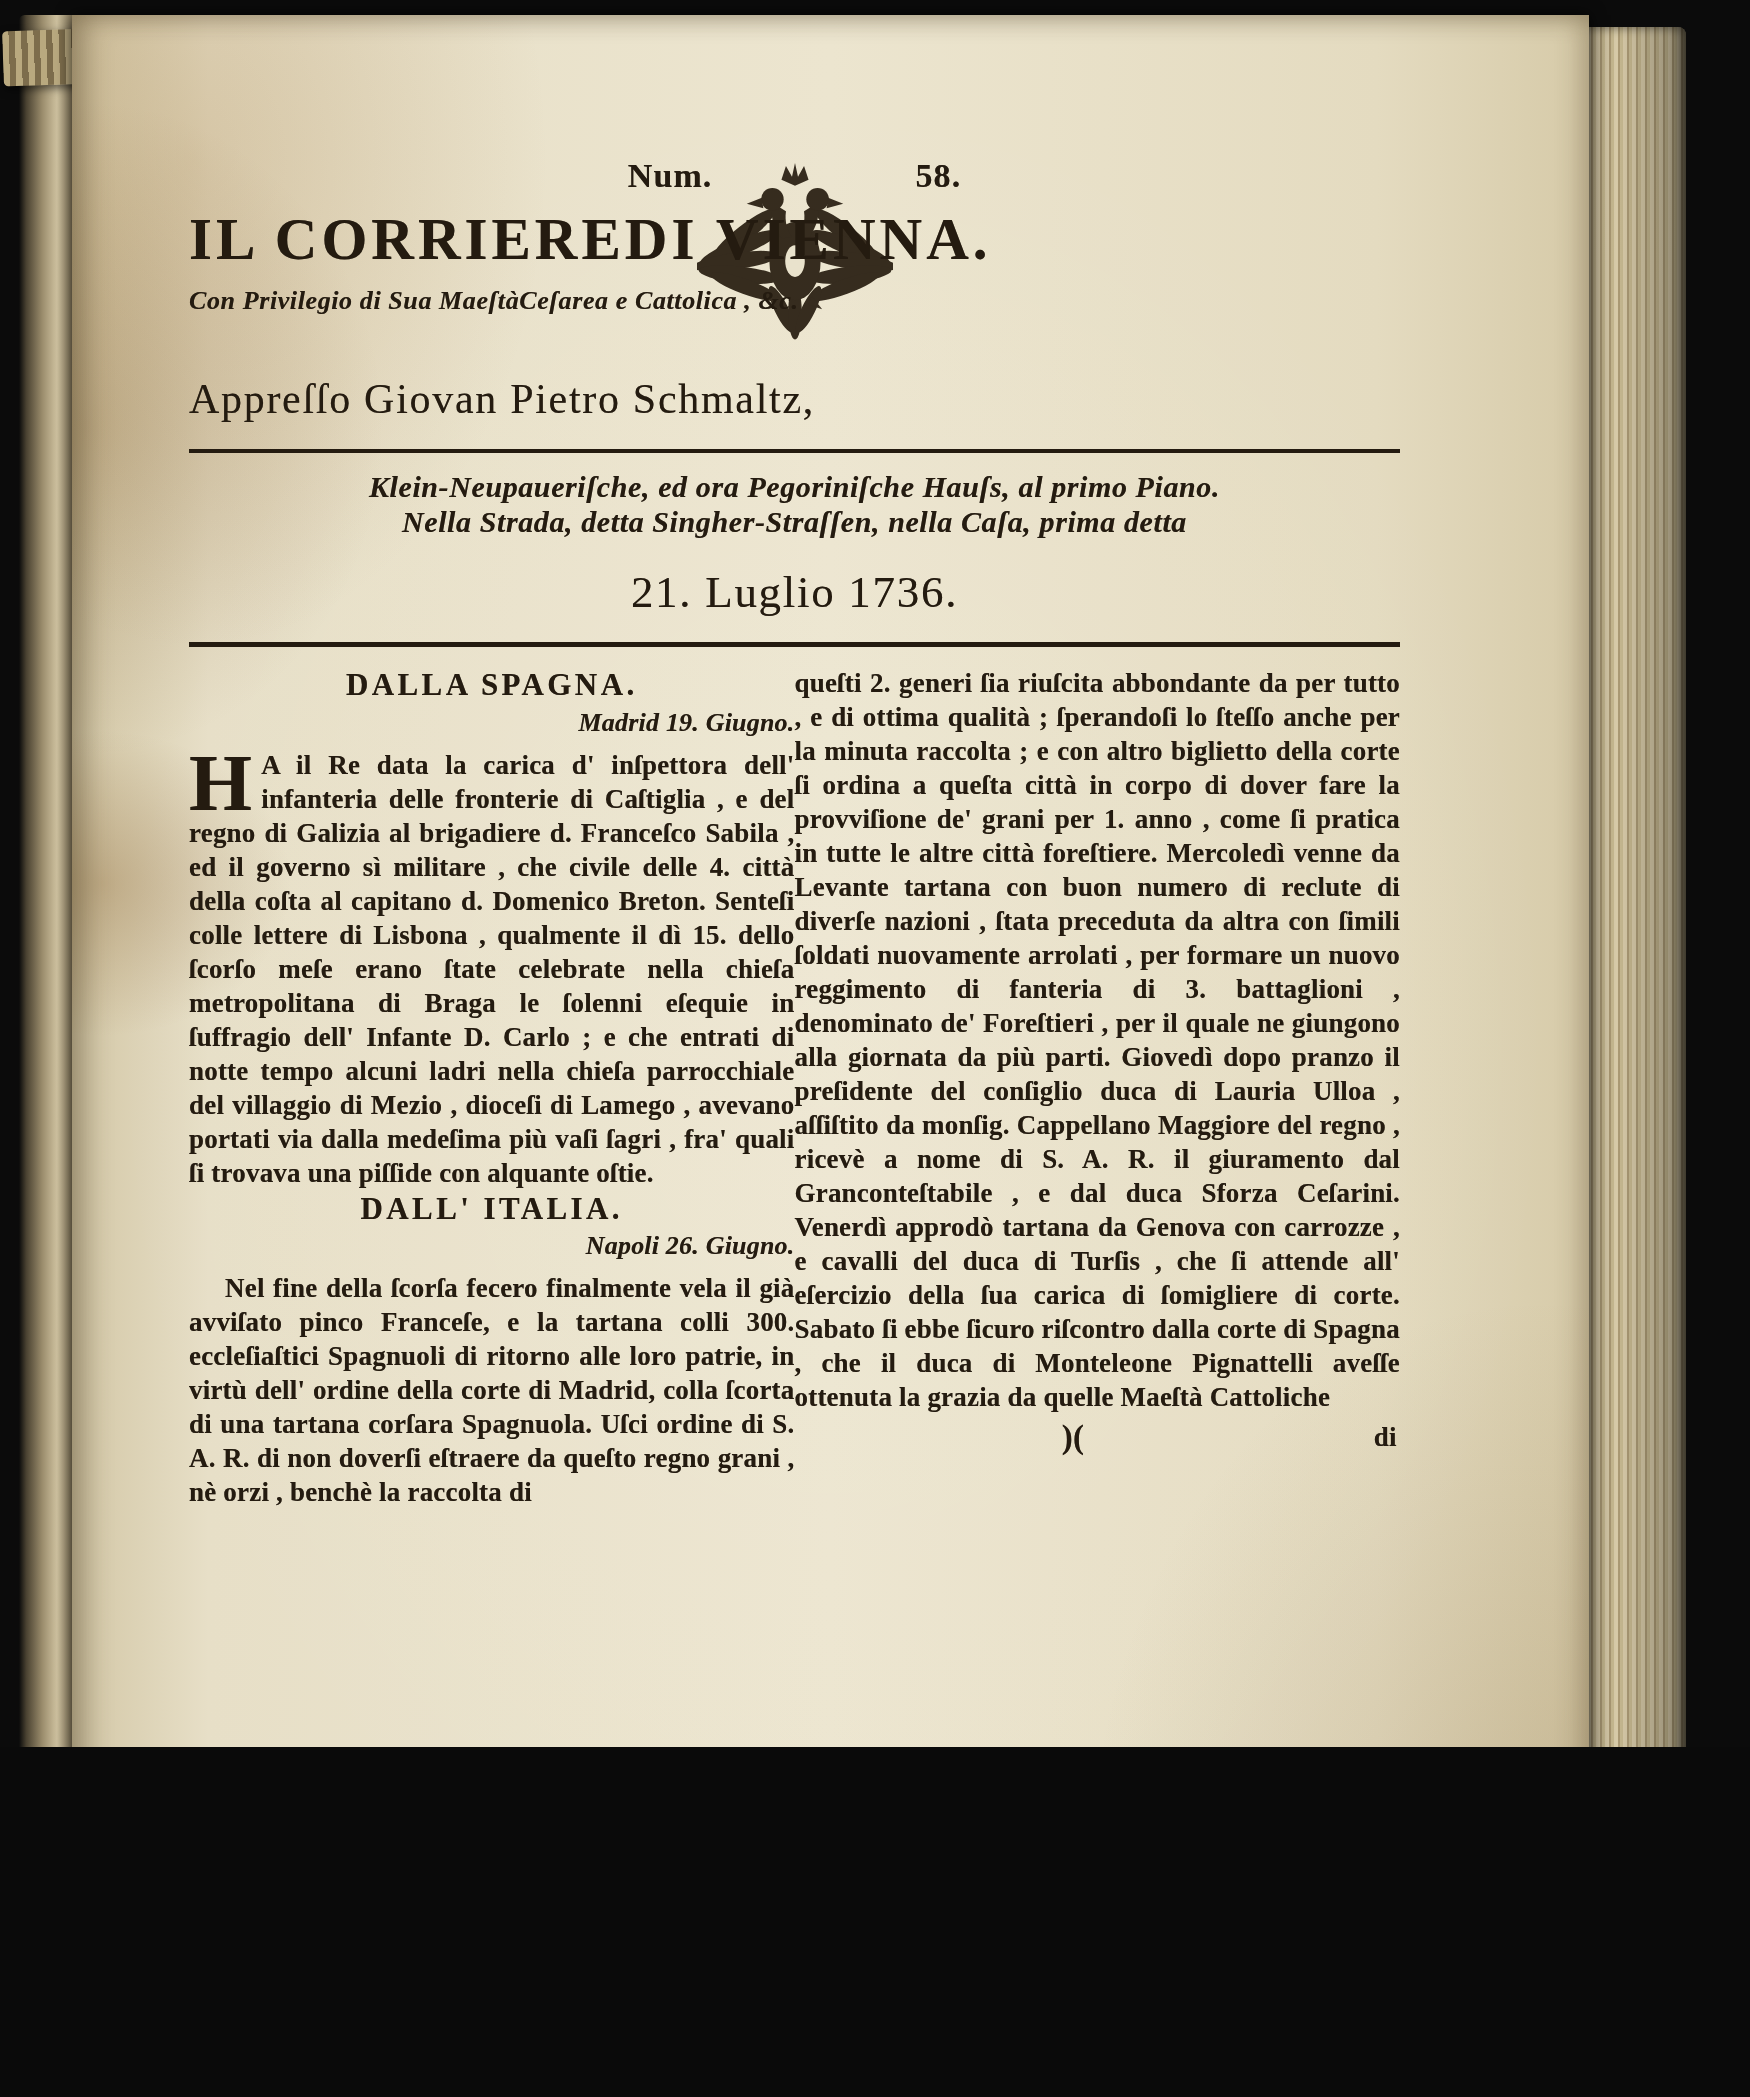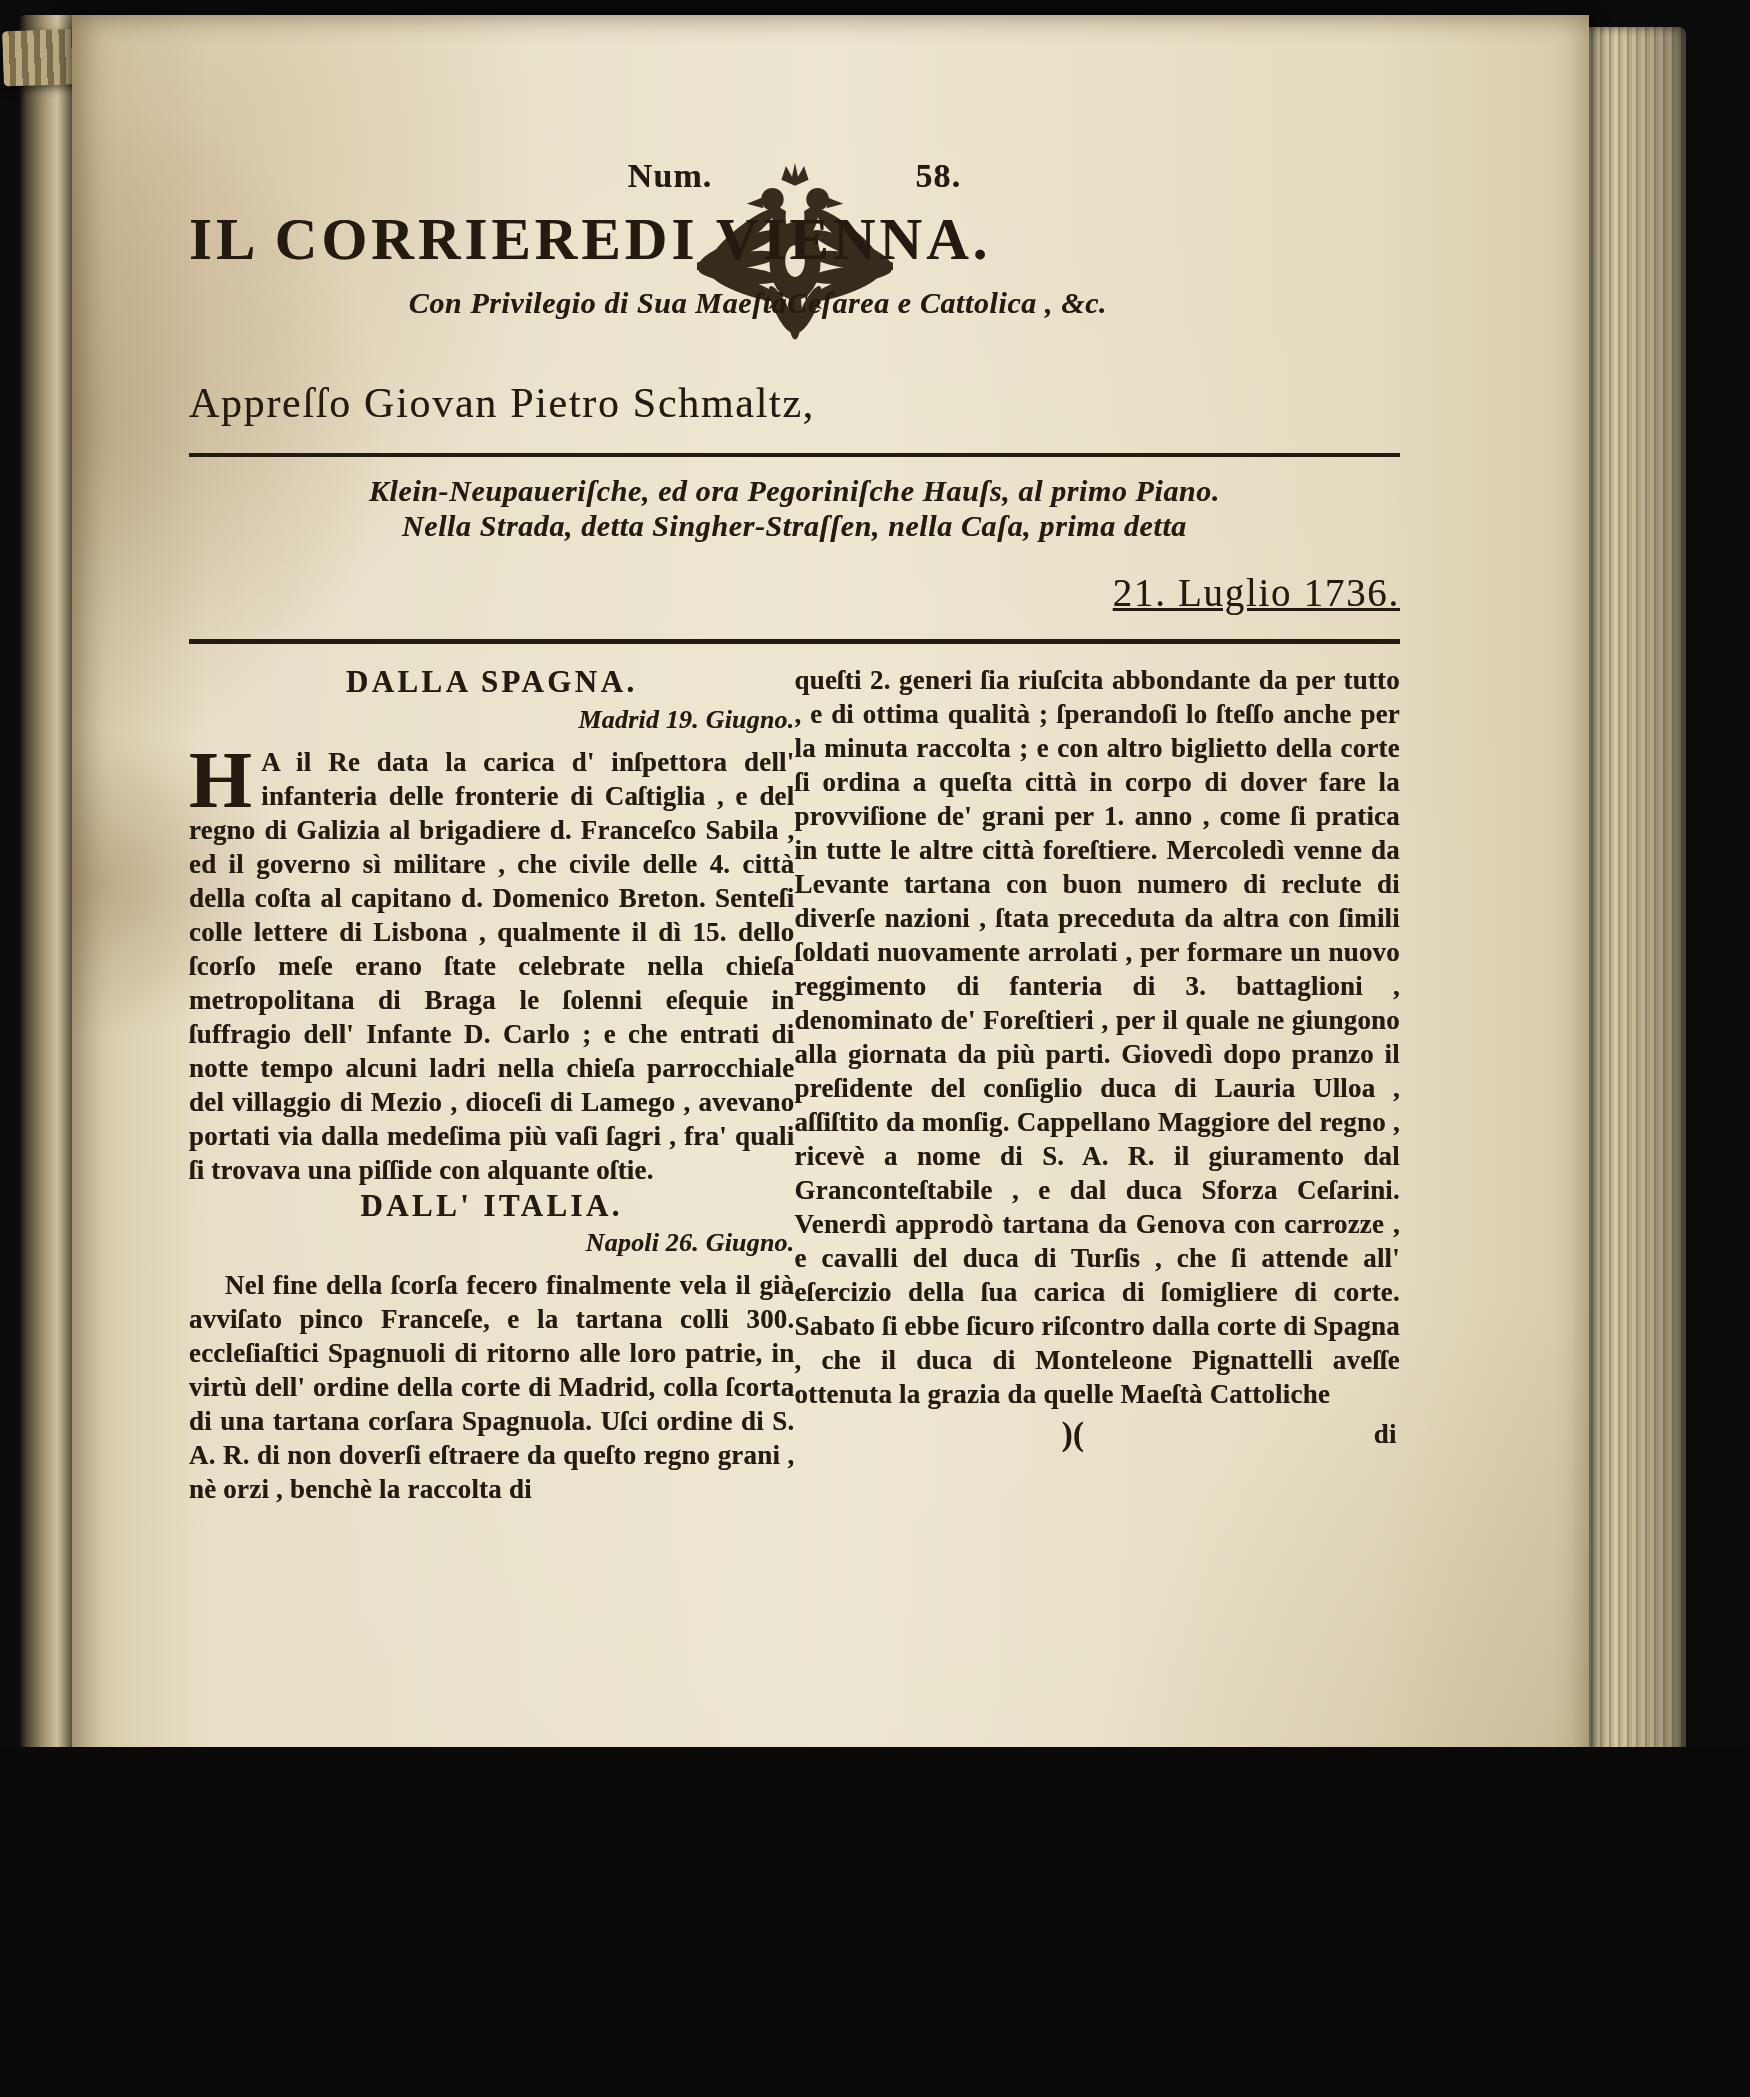--- a/index.html
+++ b/index.html
@@ -63,28 +63,28 @@
     display:flex; justify-content:center; column-gap:203px;
     font-size:34px; font-weight:bold; letter-spacing:1.1px;
   }
   .title-row {
     position:relative; z-index:1; margin-top:10.2px;
     display:flex; justify-content:flex-start; align-items:baseline;
     font-size:59px; font-weight:bold; letter-spacing:4px;
   }
   .priv-row {
     position:relative; z-index:1; margin-top:11.4px;
-    display:flex; justify-content:center;
-    font-style:italic; font-weight:bold; font-size:30px; letter-spacing:0.6px;
+    display:flex; justify-content:flex-start;
+    font-style:italic; font-weight:bold; font-size:26px; letter-spacing:0.6px;
   }
   .priv-row .right { padding-right:73px; }
   .publisher { margin-top:59px; font-size:42px; letter-spacing:1.7px; text-align:left; }
   .rule { border:0; height:4px; background:#241b10; margin-top:26px; }
   .address { margin-top:16px; text-align:center; font-style:italic; font-weight:bold; font-size:30px; line-height:35px; letter-spacing:0.6px; }
-  .issue-date { margin-top:27px; text-align:right; font-size:39px; letter-spacing:1.7px;text-decoration:underline; }
+  .issue-date { margin-top:27px; text-align:center; font-size:45px; letter-spacing:1.7px; }
   .rule2 { border:0; height:5.1px; background:#241b10; margin-top:24px; margin-bottom:19.4px; }
 
   
   .columns { display:flex; }
   .col { flex:1 1 0; font-size:27px; line-height:34px; font-weight:bold; text-align:justify; letter-spacing:0.2px; }
   .sec-heading { text-align:center; font-size:31px; font-weight:bold; letter-spacing:3.4px; margin:2.3px 0 3.4px; }
   .dateline { text-align:right; font-style:italic; font-weight:bold; font-size:26px; margin-bottom:8px; }
   .dropcap {
     float:left; font-size:81px; line-height:61px; font-weight:bold;
     padding:5.7px 9px 0 0;

